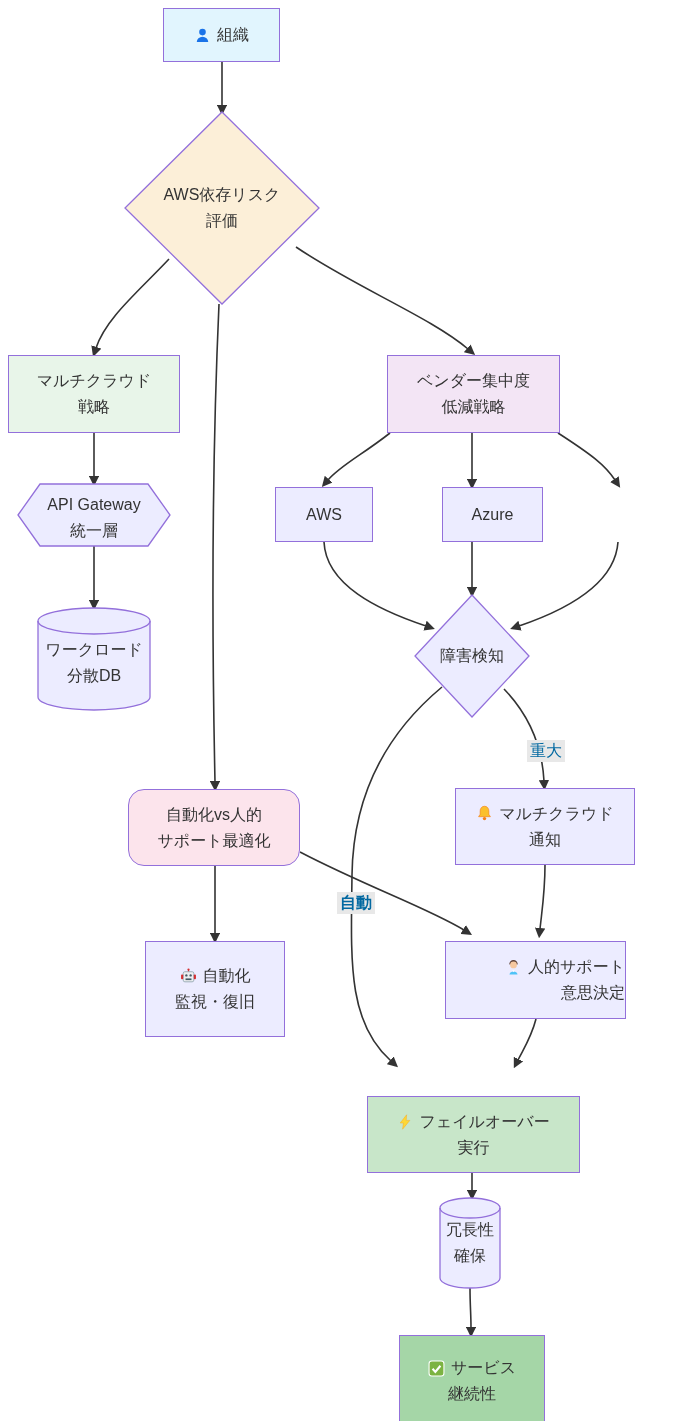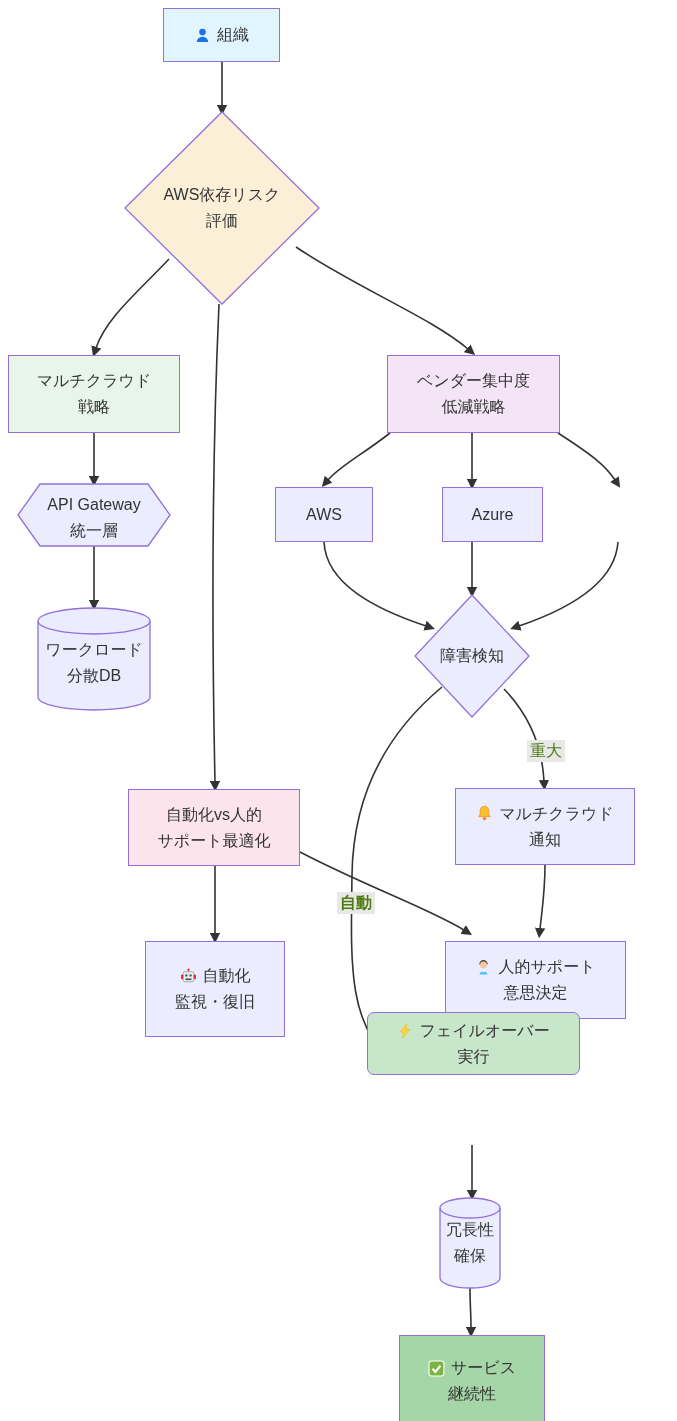--- a/index.html
+++ b/index.html
@@ -8,21 +8,21 @@
   svg.edge-layer{position:absolute;left:0;top:0;width:677px;height:1421px;}
   .edge{fill:none;stroke:#333333;stroke-width:1.6px;}
   .shape{stroke:#9370db;stroke-width:1.3px;}
   .node{position:absolute;display:flex;flex-direction:column;align-items:center;justify-content:center;
         font-size:16px;line-height:1.62;color:#333;text-align:center;box-sizing:border-box;}
   .rectnode{border:1px solid #9370db;}
   .overlay{background:transparent;border:none;}
   .row{display:flex;align-items:center;gap:6px;}
   .ic{display:inline-flex;align-items:center;}
   .ic svg{display:block;}
-  .edge-label{position:absolute;background:#e8e8e8;color:#4d7c0f;font-size:16px;line-height:1.4;
+  .edge-label{position:absolute;background:#e8e8e8;color:#0369a1;font-size:16px;line-height:1.4;
               padding:0 3px;}
   .fill-org{background:#e1f5fe;}
   .fill-green-light{background:#e8f5e9;}
   .fill-purple-light{background:#f3e5f5;}
   .fill-default{background:#ececff;}
   .fill-pink{background:#fce4ec;}
   .fill-green-mid{background:#c8e6c9;}
   .fill-green-dark{background:#a5d6a7;}
 </style>
 </head>
@@ -123,21 +123,21 @@
         <svg width="17" height="17" viewBox="0 0 16 16">
             <path d="M8 1.2 C5.4 1.2 3.9 3.2 3.9 5.7 v3.1 L2.4 11 h11.2 L12.1 8.8 v-3.1 C12.1 3.2 10.6 1.2 8 1.2 z" fill="#fbc02d" stroke="#f57f17" stroke-width="0.6"></path>
             <circle cx="8" cy="12.8" r="1.6" fill="#f57f17"></circle>
           </svg>
       </span>
       <span>マルチクラウド</span>
     </div>
     <span>通知</span>
   </div>
 
-  <div class="node rectnode fill-pink" style="left:128px;top:789px;width:172px;height:77px;">
+  <div class="node rectnode fill-pink" style="left:128px;top:789px;width:172px;height:77px;border-radius:16px;">
     <span>自動化vs人的</span>
     <span>サポート最適化</span>
   </div>
 
   <div class="node rectnode fill-default" style="left:145px;top:941px;width:140px;height:96px;">
     <div class="row">
       <span class="ic">
         <svg width="17" height="17" viewBox="0 0 16 16">
             <line x1="8" y1="1" x2="8" y2="3.5" stroke="#d32f2f" stroke-width="1.2"></line>
             <circle cx="8" cy="1.4" r="1" fill="#d32f2f"></circle>
@@ -147,36 +147,36 @@
             <circle cx="6" cy="7" r="1.1" fill="#455a64"></circle>
             <circle cx="10" cy="7" r="1.1" fill="#455a64"></circle>
             <rect x="5.2" y="9.8" width="5.6" height="1.6" fill="#455a64"></rect>
           </svg>
       </span>
       <span>自動化</span>
     </div>
     <span>監視・復旧</span>
   </div>
 
-  <div class="node rectnode fill-default" style="left:445px;top:941px;width:181px;height:78px;">
+  <div class="node rectnode fill-default" style="left:445px;top:941px;width:181px;height:78px;align-items:flex-end;">
     <div class="row">
       <span class="ic">
         <svg width="17" height="17" viewBox="0 0 16 16">
             <path d="M8 1 a4 4 0 0 0 -4 4 l1 0.4 a3.4 3.4 0 0 1 6 0 l1 -0.4 a4 4 0 0 0 -4 -4 z" fill="#5d4037"></path>
             <circle cx="8" cy="5.6" r="3.2" fill="#f6c8a0"></circle>
             <path d="M4.2 14.5 a3.9 3.5 0 0 1 7.6 0 z" fill="#4fc3f7"></path>
             <path d="M6.8 10.5 h2.4 l-1.2 2 z" fill="#fff"></path>
           </svg>
       </span>
       <span>人的サポート</span>
     </div>
     <span>意思決定</span>
   </div>
 
-  <div class="node rectnode fill-green-mid" style="left:367px;top:1012px;width:213px;height:63px;border-radius:7px;">
+  <div class="node rectnode fill-green-mid" style="left:367px;top:1096px;width:213px;height:77px;">
     <div class="row">
       <span class="ic">
         <svg width="16" height="16" viewBox="0 0 16 16">
             <path d="M9.6 0.8 L3.2 9 h3.2 L5.6 15.2 L12.8 6.4 h-3.6 z" fill="#fdd835" stroke="#f9a825" stroke-width="0.5"></path>
           </svg>
       </span>
       <span>フェイルオーバー</span>
     </div>
     <span>実行</span>
   </div>

